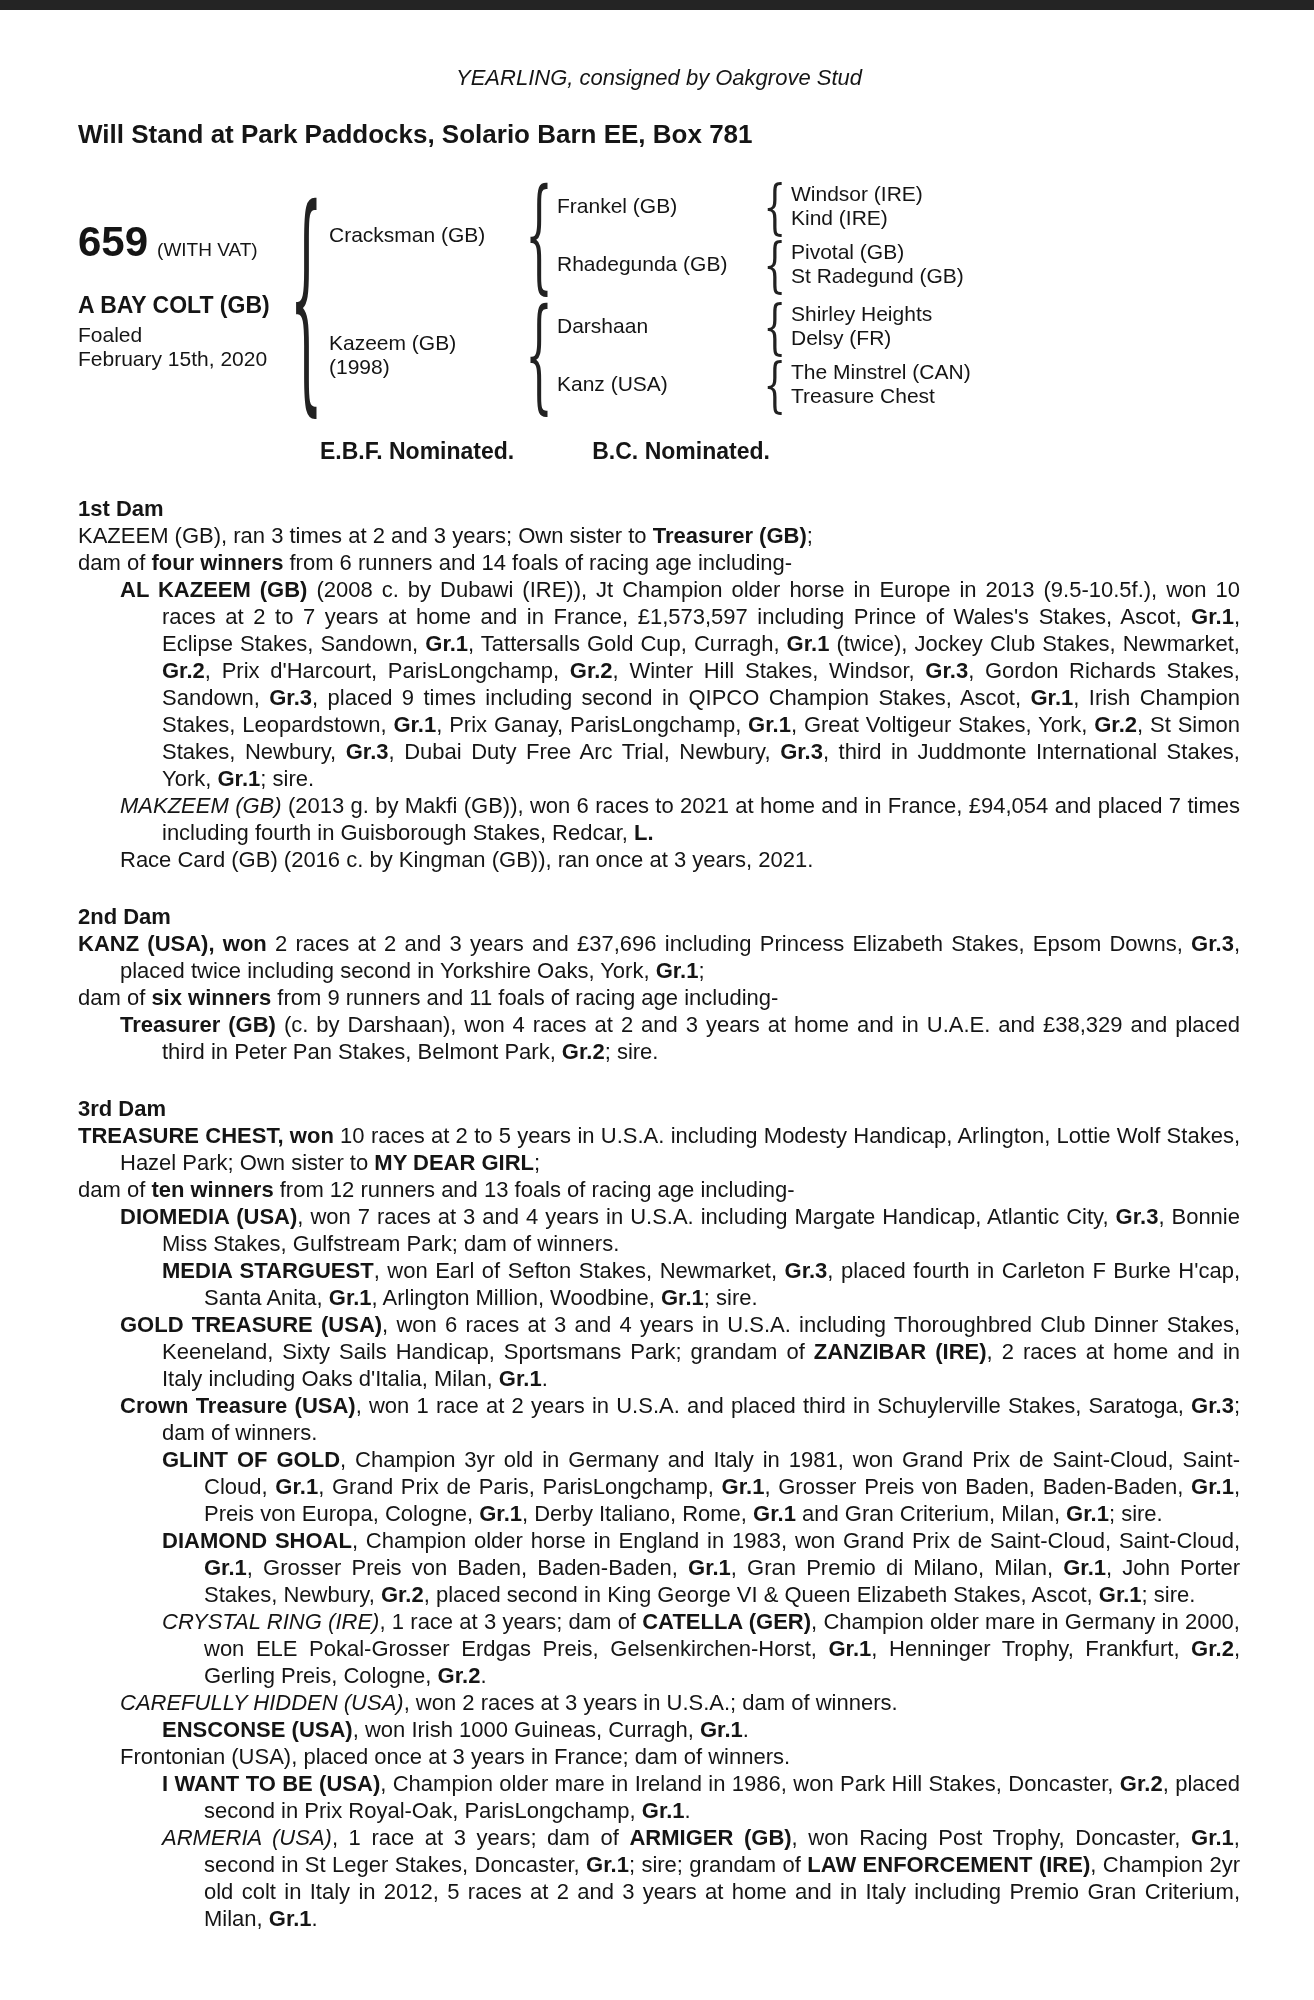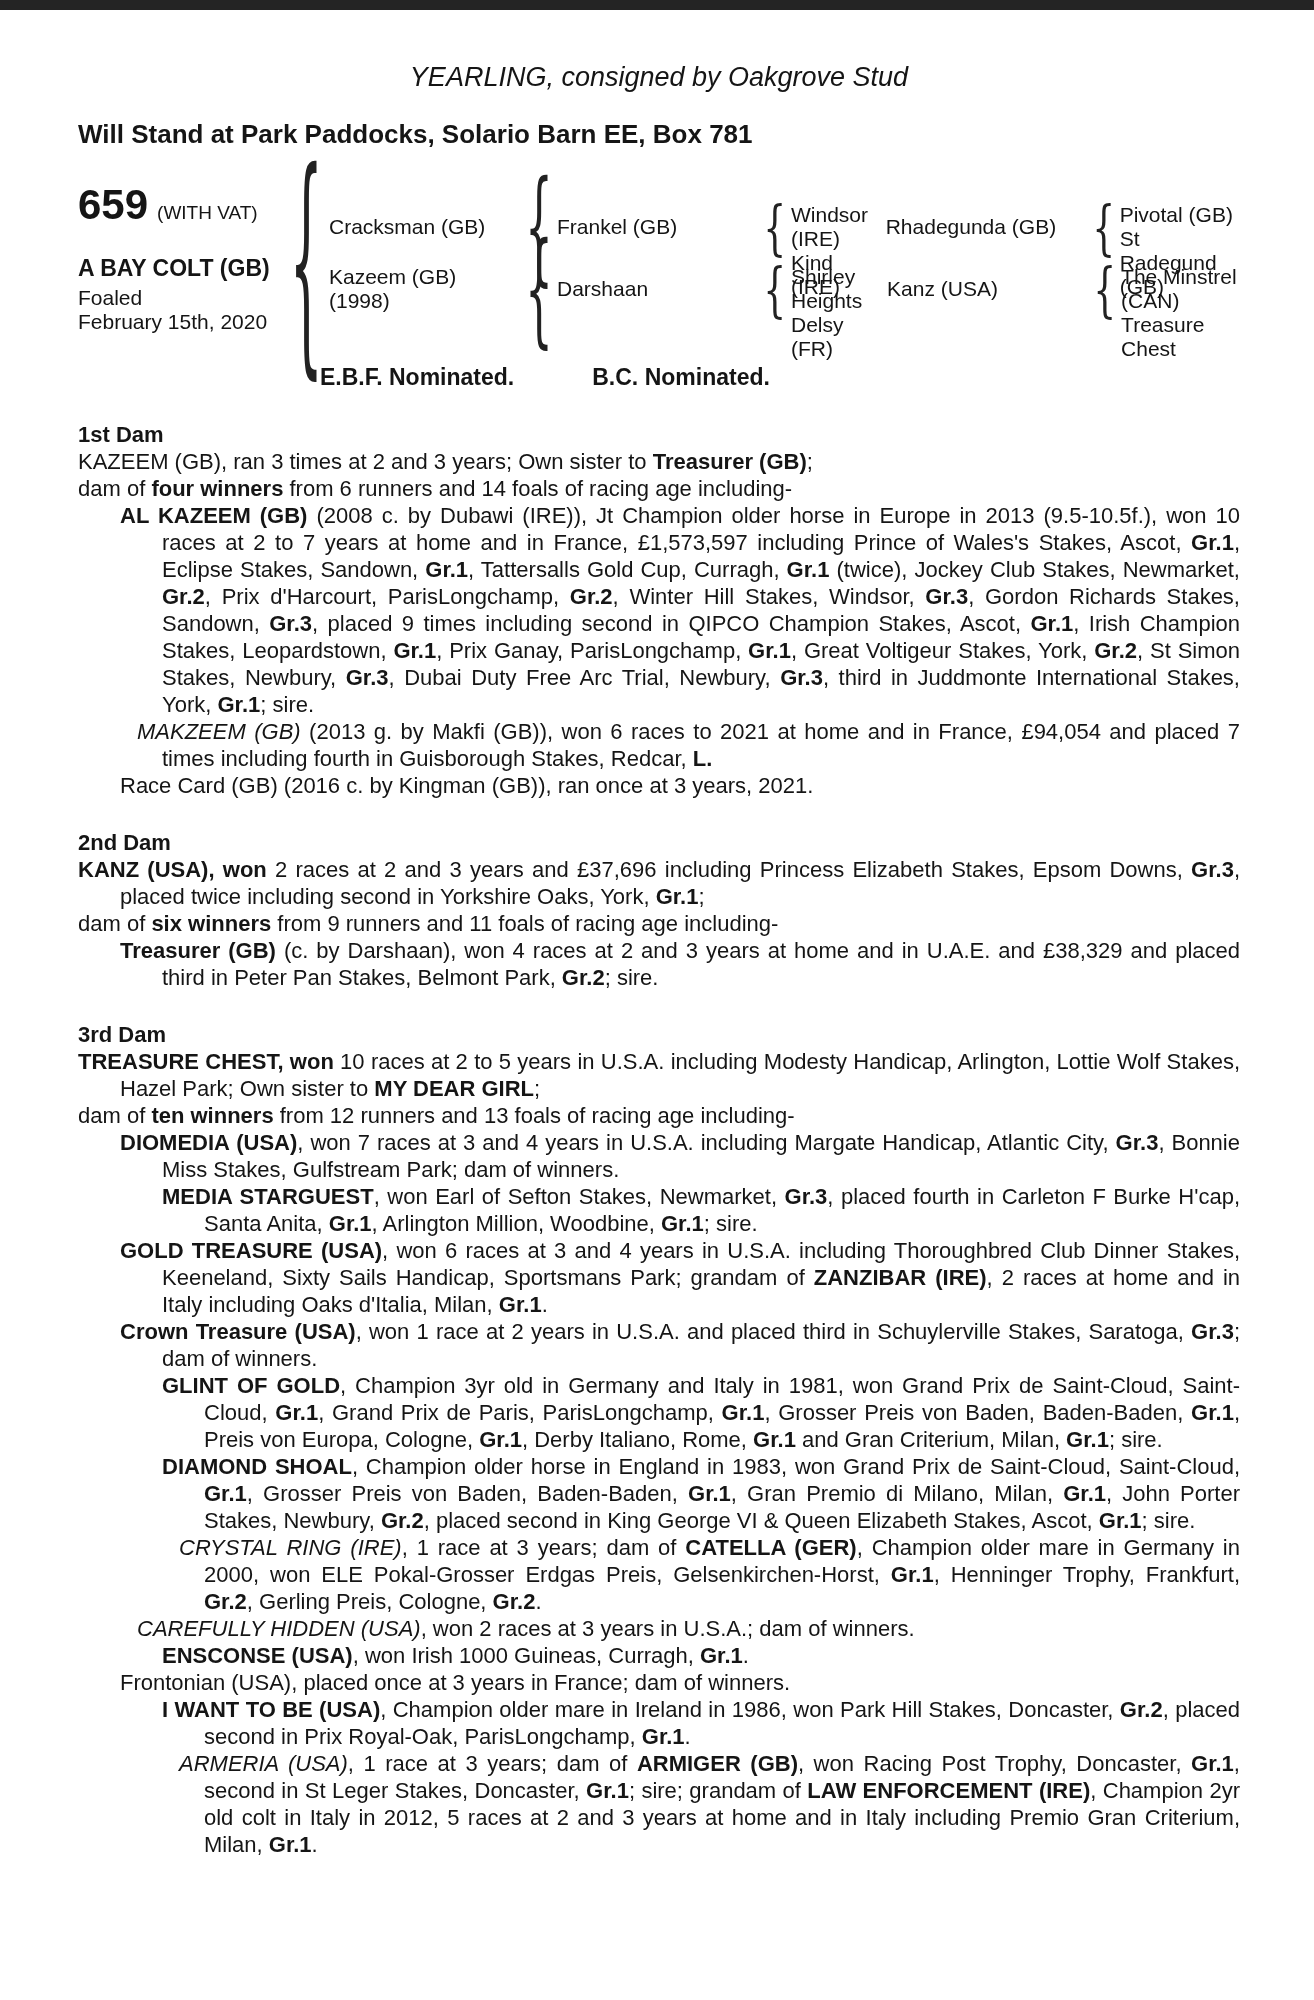--- a/index.html
+++ b/index.html
@@ -11,21 +11,21 @@
     background:#ffffff;
     font-family:"Liberation Sans", sans-serif;
     font-size:22px;
     line-height:27px;
     color:#151515;
     padding:46px 74px 40px 78px;
     overflow:hidden;
   }
   .scan-edge{position:absolute;top:0;left:0;width:100%;height:10px;background:#242424;}
 
-  .consignor{ text-align:center; font-style:italic; font-size:27px; margin:18px 0 30px 0; }
+  .consignor{ text-align:center; font-style:italic; font-size:22px; margin:18px 0 30px 0; }
   .stand{ font-weight:bold; font-size:26px; margin-bottom:34px; }
 
   
   .pedigree{ display:flex; align-items:center; font-size:21px; line-height:24px; }
   .lot-col{ width:205px; flex:0 0 auto; }
   .lot-line{ display:flex; align-items:baseline; gap:9px; }
   .lot-num{ font-size:42px; line-height:46px; font-weight:bold; }
   .vat{ font-size:19px; }
   .colt{ font-weight:bold; font-size:23px; margin-top:28px; }
   .foaled{ margin-top:6px; }
@@ -35,36 +35,36 @@
   .brace-outer{ width:46px; }
   .brace-outer > span{ font-size:48px; transform:scale(1.1, 5.0); }
   .brace-mid{ width:36px; }
   .brace-mid > span{ font-size:44px; transform:scale(1.0, 2.8); }
   .brace-sm{ width:32px; }
   .brace-sm > span{ font-size:40px; transform:scale(0.9, 1.5); }
 
   .tree{ display:flex; flex-direction:column; gap:14px; }
   .g1{ display:flex; align-items:center; }
   .g1name{ width:192px; flex:0 0 auto; }
-  .g2stack{ display:flex; gap:10px; }
+  .g2stack{ display:flex; flex-direction:column; gap:10px; }
   .g2{ display:flex; align-items:center; }
   .g2name{ width:202px; flex:0 0 auto; }
   .g3pair{ height:48px; display:flex; flex-direction:column; justify-content:space-between; }
 
   .noms{ display:flex; gap:78px; font-weight:bold; font-size:23px; margin:30px 0 6px 242px; }
 
   
   .dam{ margin-top:30px; }
   .dam-heading{ font-weight:bold; }
   .para{ text-align:justify; }
   .indent-0{ padding-left:42px;  text-indent:-42px; }
   .indent-1{ padding-left:84px;  text-indent:-42px; }
   .indent-2{ padding-left:126px; text-indent:-42px; }
   .b{ font-weight:bold; }
-  .i{ font-style:italic;margin-left:17px; }
+  .i{ font-style:italic; }
 </style>
 </head>
 <body>
 
 <div class="canvas">
   <div class="scan-edge"></div>
 
   <div class="consignor">YEARLING, consigned by Oakgrove Stud</div>
   <div class="stand">Will Stand at Park Paddocks, Solario Barn EE, Box 781</div>
 

